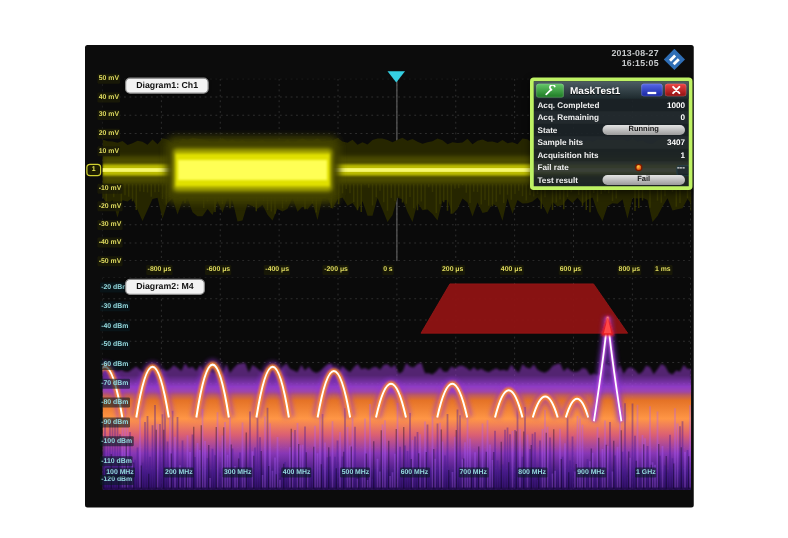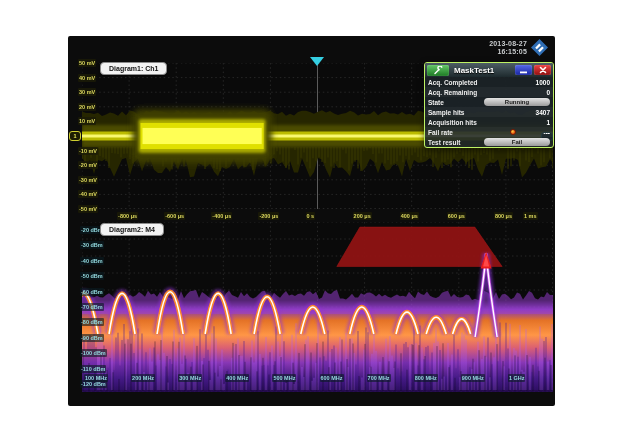--- a/index.html
+++ b/index.html
@@ -21,21 +21,21 @@
   .chip.yellow { color:#ddd95e; background:rgba(28,28,6,.8); }
   .chip.cyan   { color:#93d9de; background:rgba(8,26,34,.6); }
 
   
   .trig-tri { position:absolute; width:0; height:0; border-left:7px solid transparent; border-right:7px solid transparent; border-top:9px solid #35cfe2; z-index:5; }
   .badge { position:absolute; font-size:5.5px; font-weight:bold; text-align:center; border-radius:3px; z-index:5; line-height:8px; }
   .badge.ch { left:1px; width:12px; height:10px; border:1px solid #cfcf30; background:#1d1d02; color:#e8e855; }
   .badge.tr { width:12px; height:9px; border:1px solid #35cfe2; background:#06282c; }
 
   
-  .dialog { position:absolute; left:356px; top:26px; width:130px; z-index:10; border:1px solid #bef264; border-radius:3px; background:rgba(28,36,40,.9); box-shadow:0 2px 6px rgba(0,0,0,.6); overflow:hidden; }
+  .dialog { position:absolute; left:356px; top:26px; width:130px; z-index:10; border:3px solid #bef264; border-radius:3px; background:rgba(28,36,40,.9); box-shadow:0 2px 6px rgba(0,0,0,.6); overflow:hidden; }
   .dlg-title { display:flex; align-items:center; gap:2px; height:14px; padding:1px 2px; background:linear-gradient(#4d5d64,#1e2a2e); }
   .btn { display:flex; align-items:center; justify-content:center; border-radius:2px; box-shadow:inset 0 0 1px rgba(255,255,255,.6); }
   .btn.wrench { width:22px; height:11px; background:linear-gradient(#64c868,#1d7a24); }
   .btn.minimize { width:17px; height:10px; background:linear-gradient(#5668e8,#1826a2); }
   .btn.close { width:17px; height:10px; background:linear-gradient(#e44,#901010); }
   .dlg-title .ttl { flex:1; color:#fff; font-size:8px; font-weight:bold; padding-left:3px; text-shadow:0 1px 1px #000; white-space:nowrap; }
   .row { display:flex; align-items:center; height:10px; padding:0 3px; font-size:6.5px; font-weight:bold; color:#eee; }
   .row .lbl { flex:1; white-space:nowrap; }
   .row .val { color:#fff; }
   .pill { width:66px; height:8px; border-radius:4px; background:linear-gradient(#e4e4e4,#9b9b9b); color:#1a1a1a; font-size:6px; font-weight:bold; line-height:8px; text-align:center; }

